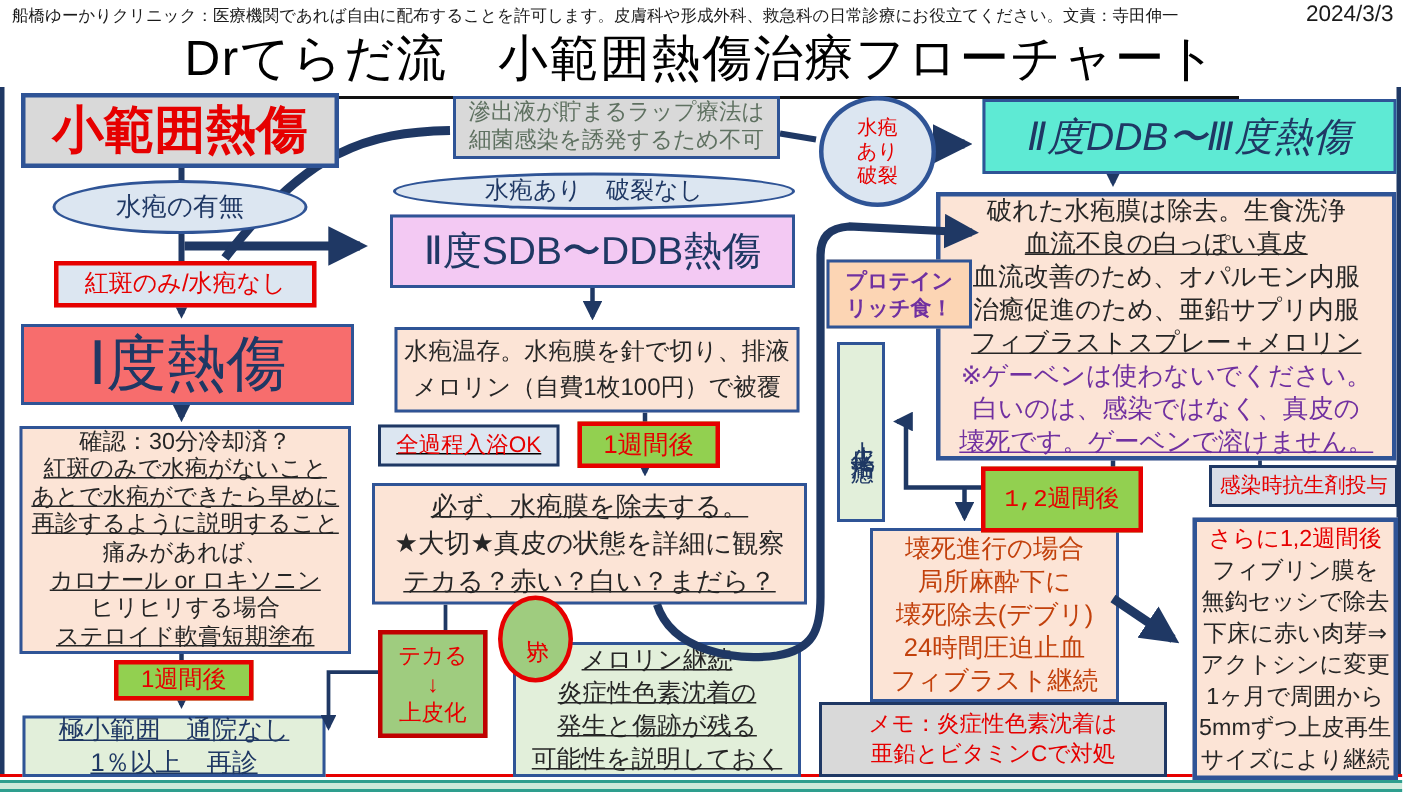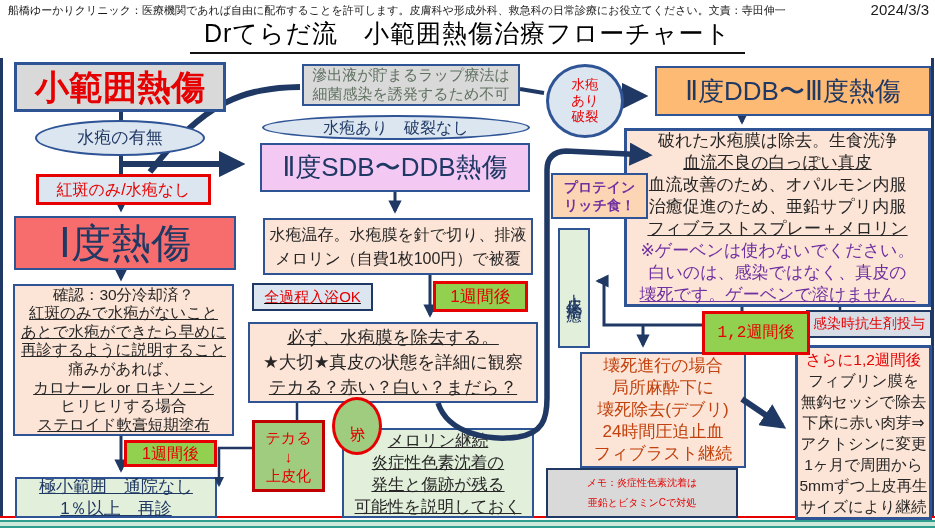--- a/index.html
+++ b/index.html
@@ -6,28 +6,28 @@
   #page{position:relative;width:935px;height:528px;background:#ffffff;overflow:hidden;
         font-family:"Liberation Sans","DejaVu Sans",sans-serif;}
   .node{position:absolute;box-sizing:border-box;display:flex;flex-direction:column;
         align-items:center;justify-content:center;text-align:left;line-height:1.25;z-index:2;}
   .navy{color:#1f3864;} .red{color:#e60000;} .purple{color:#7030a0;}
   .u{text-decoration:underline;}
   .bborder{border:2.5px solid #2f5496;}
   .peach{background:#fce4d6;} .lblue{background:#dce6f1;} .lgreen{background:#e2efda;}
   .green{background:#92d050;} .gray{background:#d9d9d9;}
   .ell{border-radius:50%;}
-  .lab{border:3px solid #e60000;z-index:3;margin-left:48px;}
+  .lab{border:3px solid #e60000;z-index:3;}
   svg{position:absolute;left:0;top:0;}
   #svg-under{z-index:1;} #svg-over{z-index:4;pointer-events:none;}
   .vert{writing-mode:vertical-rl;text-orientation:upright;}
   #hdr-note{position:absolute;left:8px;top:3px;font-size:11px;color:#1a1a1a;z-index:2;}
   #hdr-date{position:absolute;right:6px;top:1px;font-size:15px;color:#1a1a1a;z-index:2;}
   #title{position:absolute;left:0;right:0;top:17px;margin:0 auto;width:fit-content;
-         font-size:25px;font-weight:500;color:#000;letter-spacing:1px;
+         font-size:33px;font-weight:500;color:#000;letter-spacing:1px;
          border-bottom:2.5px solid #111;padding:0 14px 2px 14px;z-index:2;text-align:center;}
   .frame{position:absolute;background:#1f3864;z-index:0;}
 </style>
 </head>
 <body>
 
 <div id="page">
 
   <div class="frame" style="left:0;top:58px;width:3px;height:460px;"></div>
   <div class="frame" style="left:931px;top:58px;width:3px;height:460px;"></div>
@@ -146,21 +146,21 @@
     <div class="u">発生と傷跡が残る</div>
     <div class="u">可能性を説明しておく</div>
   </div>
 
   <div class="node lblue ell" style="left:546px;top:64px;width:78px;height:74px;border:3px solid #2f5496;font-size:13.5px;line-height:16px;">
     <div class="red">水疱</div>
     <div class="red">あり</div>
     <div class="red">破裂</div>
   </div>
 
-  <div class="node bborder" style="left:655px;top:66px;width:276px;height:50px;background:#fdba74;">
+  <div class="node bborder" style="left:655px;top:66px;width:276px;height:50px;background:#5eead4;font-style:italic;">
     <div class="navy" style="font-size:26px;">Ⅱ度DDB〜Ⅲ度熱傷</div>
   </div>
 
   <div class="node peach" style="left:624px;top:128px;width:307px;height:179px;border:3px solid #2f5496;font-size:17px;line-height:22px;color:#262626;">
     <div>破れた水疱膜は除去。生食洗浄</div>
     <div class="u">血流不良の白っぽい真皮</div>
     <div>血流改善のため、オパルモン内服</div>
     <div>治癒促進のため、亜鉛サプリ内服</div>
     <div class="u">フィブラストスプレー＋メロリン</div>
     <div class="purple">※ゲーベンは使わないでください。</div>
@@ -186,21 +186,21 @@
   </div>
 
   <div class="node peach bborder" style="left:580px;top:352px;width:166px;height:116px;font-size:17px;line-height:22px;color:#c2410c;">
     <div>壊死進行の場合</div>
     <div>局所麻酔下に</div>
     <div>壊死除去(デブリ)</div>
     <div>24時間圧迫止血</div>
     <div>フィブラスト継続</div>
   </div>
 
-  <div class="node gray" style="left:546px;top:468px;width:192px;height:50px;border:2.5px solid #1f3864;font-size:10px;line-height:20px;">
+  <div class="node gray" style="left:546px;top:468px;width:232px;height:50px;border:2.5px solid #1f3864;font-size:15px;line-height:20px;">
     <div class="red">メモ：炎症性色素沈着は</div>
     <div class="red">亜鉛とビタミンCで対処</div>
   </div>
 
   <div class="node peach" style="left:795px;top:345px;width:137px;height:175px;border:3px solid #2f5496;font-size:15.5px;line-height:21px;color:#262626;">
     <div class="red">さらに1,2週間後</div>
     <div>フィブリン膜を</div>
     <div>無鈎セッシで除去</div>
     <div>下床に赤い肉芽⇒</div>
     <div>アクトシンに変更</div>

